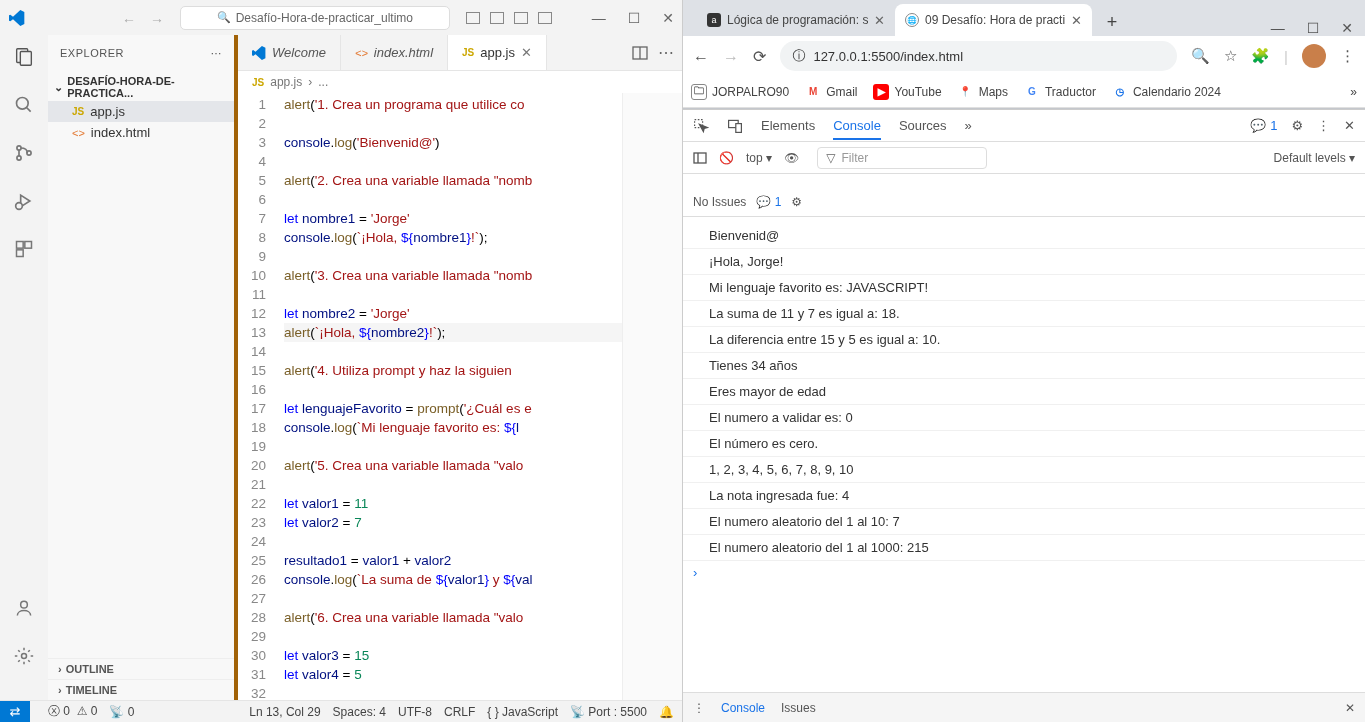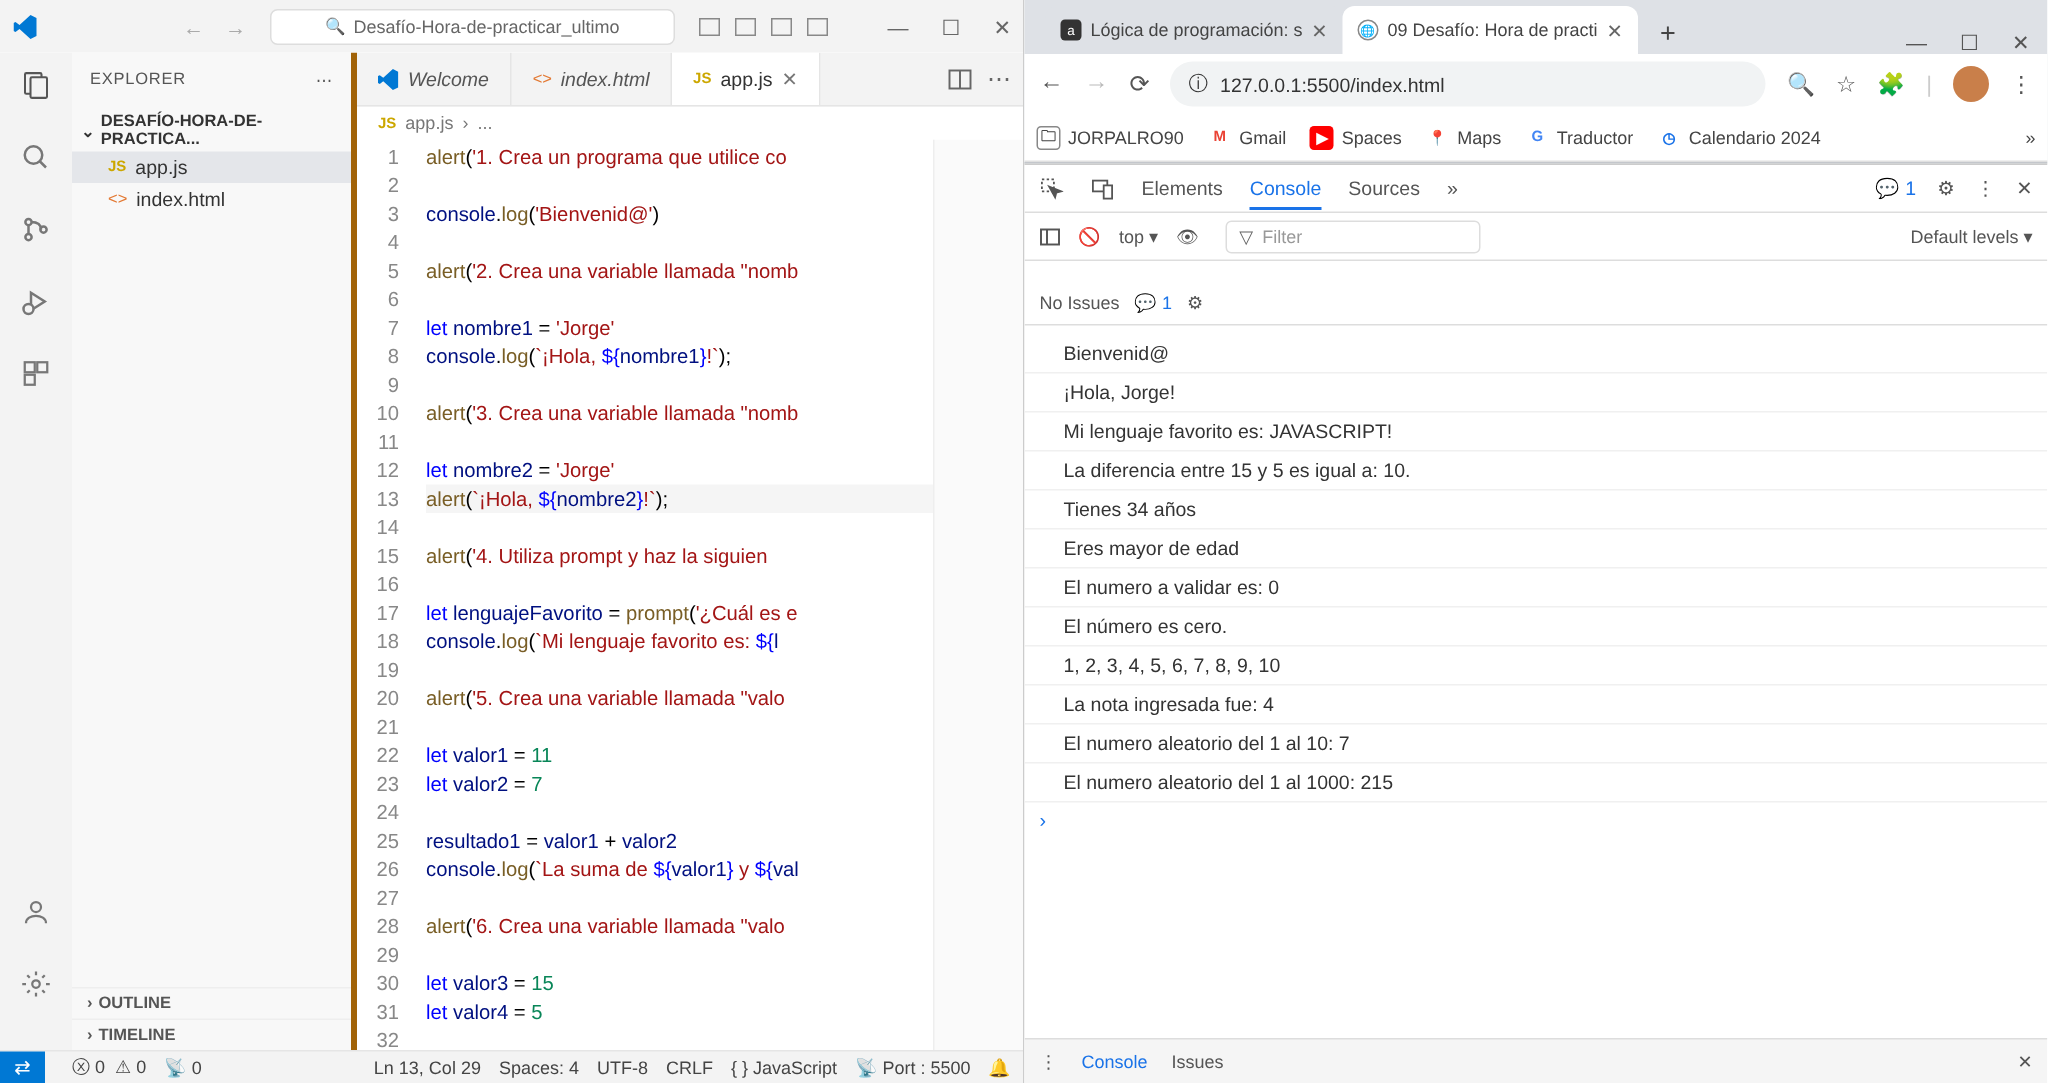--- a/index.html
+++ b/index.html
@@ -345,21 +345,21 @@
       <div class="br-bookmark">
           <span class="bm-icon" style="border:1px solid #888">🗀</span>
           <span>JORPALRO90</span>
         </div>
       <div class="br-bookmark">
           <span class="bm-icon" style="color:#ea4335">M</span>
           <span>Gmail</span>
         </div>
       <div class="br-bookmark">
           <span class="bm-icon" style="background:#ff0000;color:#fff">▶</span>
-          <span>Spaces</span>
+          <span>YouTube</span>
         </div>
       <div class="br-bookmark">
           <span class="bm-icon">📍</span>
           <span>Maps</span>
         </div>
       <div class="br-bookmark">
           <span class="bm-icon" style="color:#4285f4">G</span>
           <span>Traductor</span>
         </div>
       <div class="br-bookmark">
@@ -415,20 +415,21 @@
     </div>
     <div class="dt-issues-row">
       <span>No Issues</span>
       <span style="color:#1a73e8">💬 <span>1</span></span>
       <span>⚙</span>
     </div>
     <div class="dt-console" id="dt-console">
         <div class="dt-log">Bienvenid@</div>
         <div class="dt-log">¡Hola, Jorge!</div>
         <div class="dt-log">Mi lenguaje favorito es: JAVASCRIPT!</div>
+        <div class="dt-log">La suma de 11 y 7 es igual a: 18.</div>
         <div class="dt-log">La diferencia entre 15 y 5 es igual a: 10.</div>
         <div class="dt-log">Tienes 34 años</div>
         <div class="dt-log">Eres mayor de edad</div>
         <div class="dt-log">El numero a validar es: 0</div>
         <div class="dt-log">El número es cero.</div>
         <div class="dt-log">1, 2, 3, 4, 5, 6, 7, 8, 9, 10</div>
         <div class="dt-log">La nota ingresada fue: 4</div>
         <div class="dt-log">El numero aleatorio del 1 al 10: 7</div>
         <div class="dt-log">El numero aleatorio del 1 al 1000: 215</div>
         <div class="dt-prompt">›</div>

